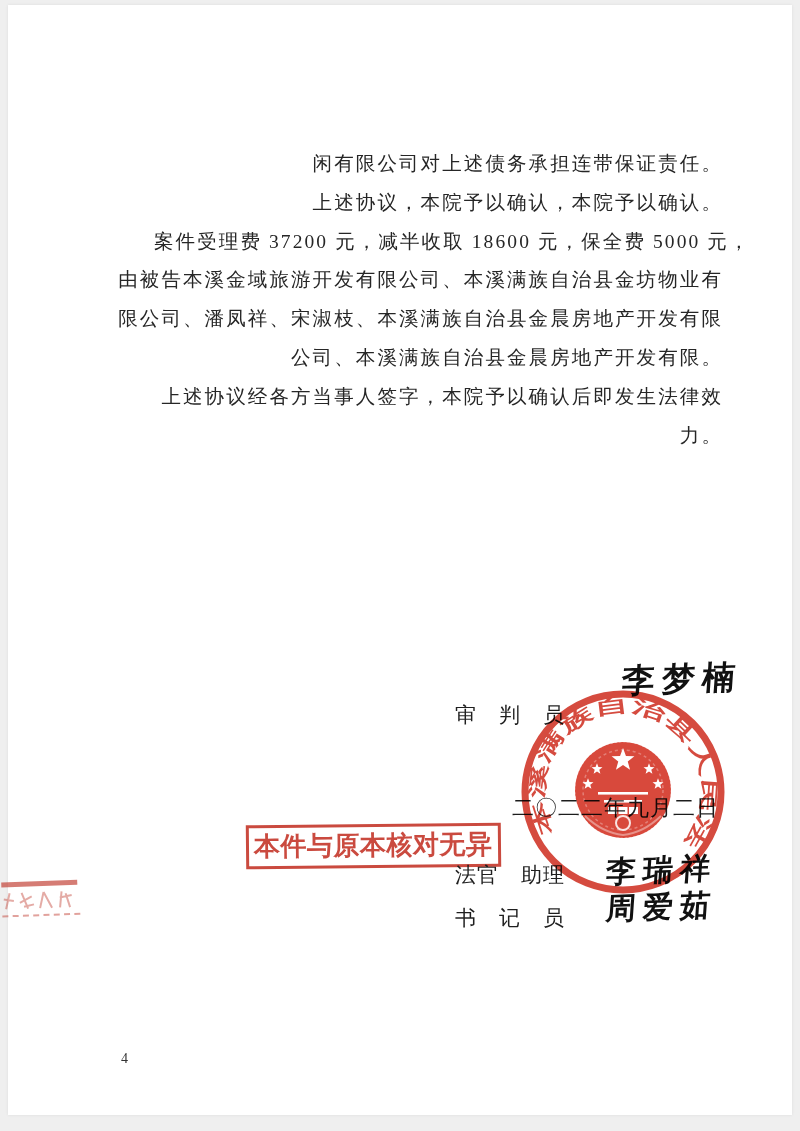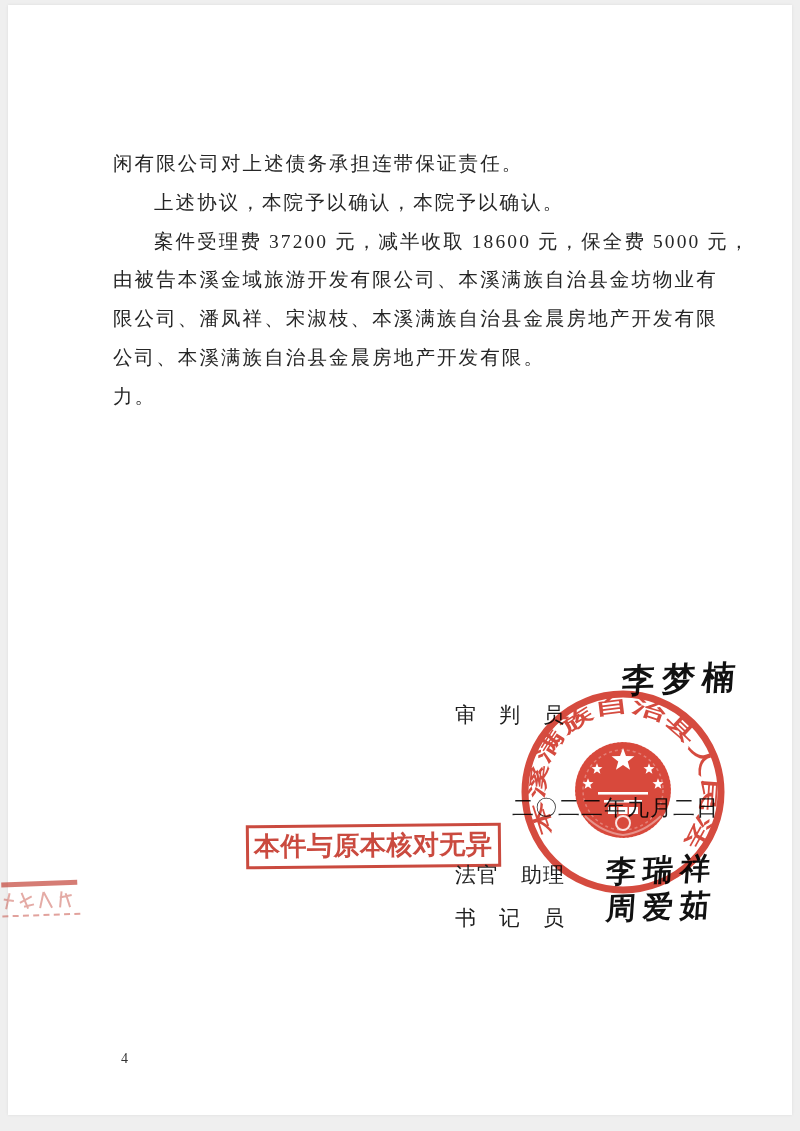--- a/index.html
+++ b/index.html
@@ -13,21 +13,21 @@
     position:absolute;left:8px;top:5px;right:8px;bottom:16px;
     background:#ffffff;
     box-shadow:0 0 3px rgba(0,0,0,.08);
   }
   
   .doc-body{
     position:absolute;left:105px;top:140px;width:610px;
     font-size:19.5px;line-height:38.8px;letter-spacing:2.1px;
     color:#262626;
   }
-  .doc-line{white-space:nowrap;}
+  .doc-line{white-space:nowrap;text-align:right;}
   .doc-line.indent{padding-left:41px;}
   
   .sig-label{
     position:absolute;left:447px;font-size:21px;color:#1f1f1f;
     letter-spacing:1px;white-space:nowrap;
   }
   .sig-name{
     position:absolute;color:#111;white-space:nowrap;
     font-weight:600;transform:skewX(-6deg) rotate(-2deg);
     letter-spacing:7px;
@@ -75,20 +75,21 @@
 <div class="page">
 
   <div class="doc-body">
 
   <div class="doc-line">闲有限公司对上述债务承担连带保证责任。</div>
       <div class="doc-line indent">上述协议，本院予以确认，本院予以确认。</div>
       <div class="doc-line indent">案件受理费 37200 元，减半收取 18600 元，保全费 5000 元，</div>
       <div class="doc-line">由被告本溪金域旅游开发有限公司、本溪满族自治县金坊物业有</div>
       <div class="doc-line">限公司、潘凤祥、宋淑枝、本溪满族自治县金晨房地产开发有限</div>
       <div class="doc-line">公司、本溪满族自治县金晨房地产开发有限。</div>
+      <div class="doc-line indent">上述协议经各方当事人签字，本院予以确认后即发生法律效</div>
       <div class="doc-line">力。</div>
     </div>
 
   <div class="sig-label judge-label">审　判　员</div>
   <div class="sig-name judge-name">李梦楠</div>
 
   <div class="sig-date">二〇二二年九月二日</div>
 
   <svg class="seal" viewBox="0 0 206 206" aria-hidden="true">
     <circle cx="103" cy="103" r="98" fill="none" stroke="#d23b2e" stroke-width="7"></circle>

